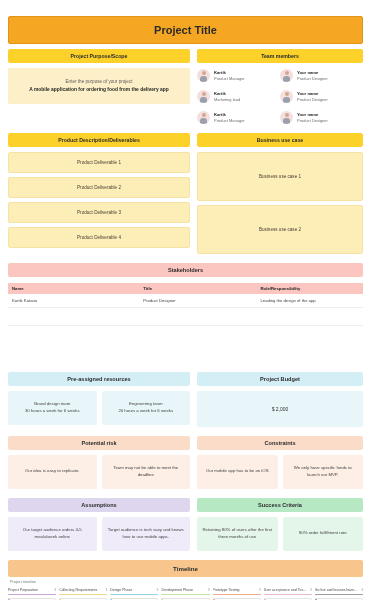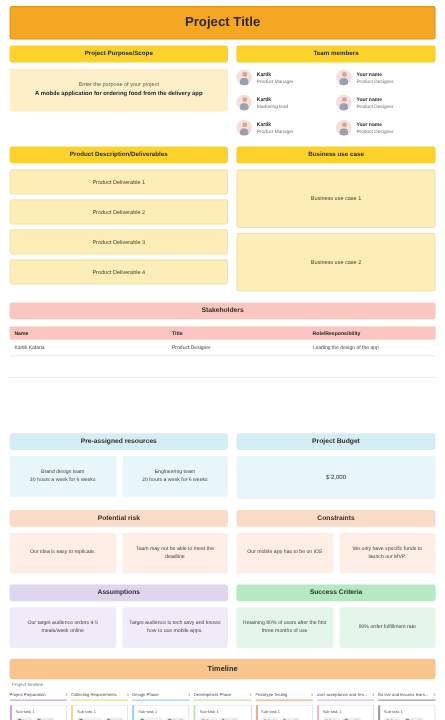--- a/index.html
+++ b/index.html
@@ -2,21 +2,21 @@
 <html><head>
 <meta charset="utf-8">
 <style>
   * { box-sizing: border-box; margin: 0; padding: 0; }
   html, body {
     width: 371px; height: 600px;
     background: #ffffff;
     font-family: "Liberation Sans", sans-serif;
     overflow: hidden;
   }
-  .page { width: 371px; height: 600px; padding: 5px 8px 0 8px; }
+  .page { width: 371px; height: 600px; padding: 16px 8px 0 8px; }
 
   
   .bar {
     text-align: center;
     font-weight: bold;
     color: #2b2b2b;
     border-radius: 2px;
   }
   .title-bar { background: #f5a623; font-size: 11px; padding: 7px 0; border: 1px solid #e09418; }
   .hdr-yellow  { background: #fcd12a; font-size: 5.2px; padding: 4px 0; }

